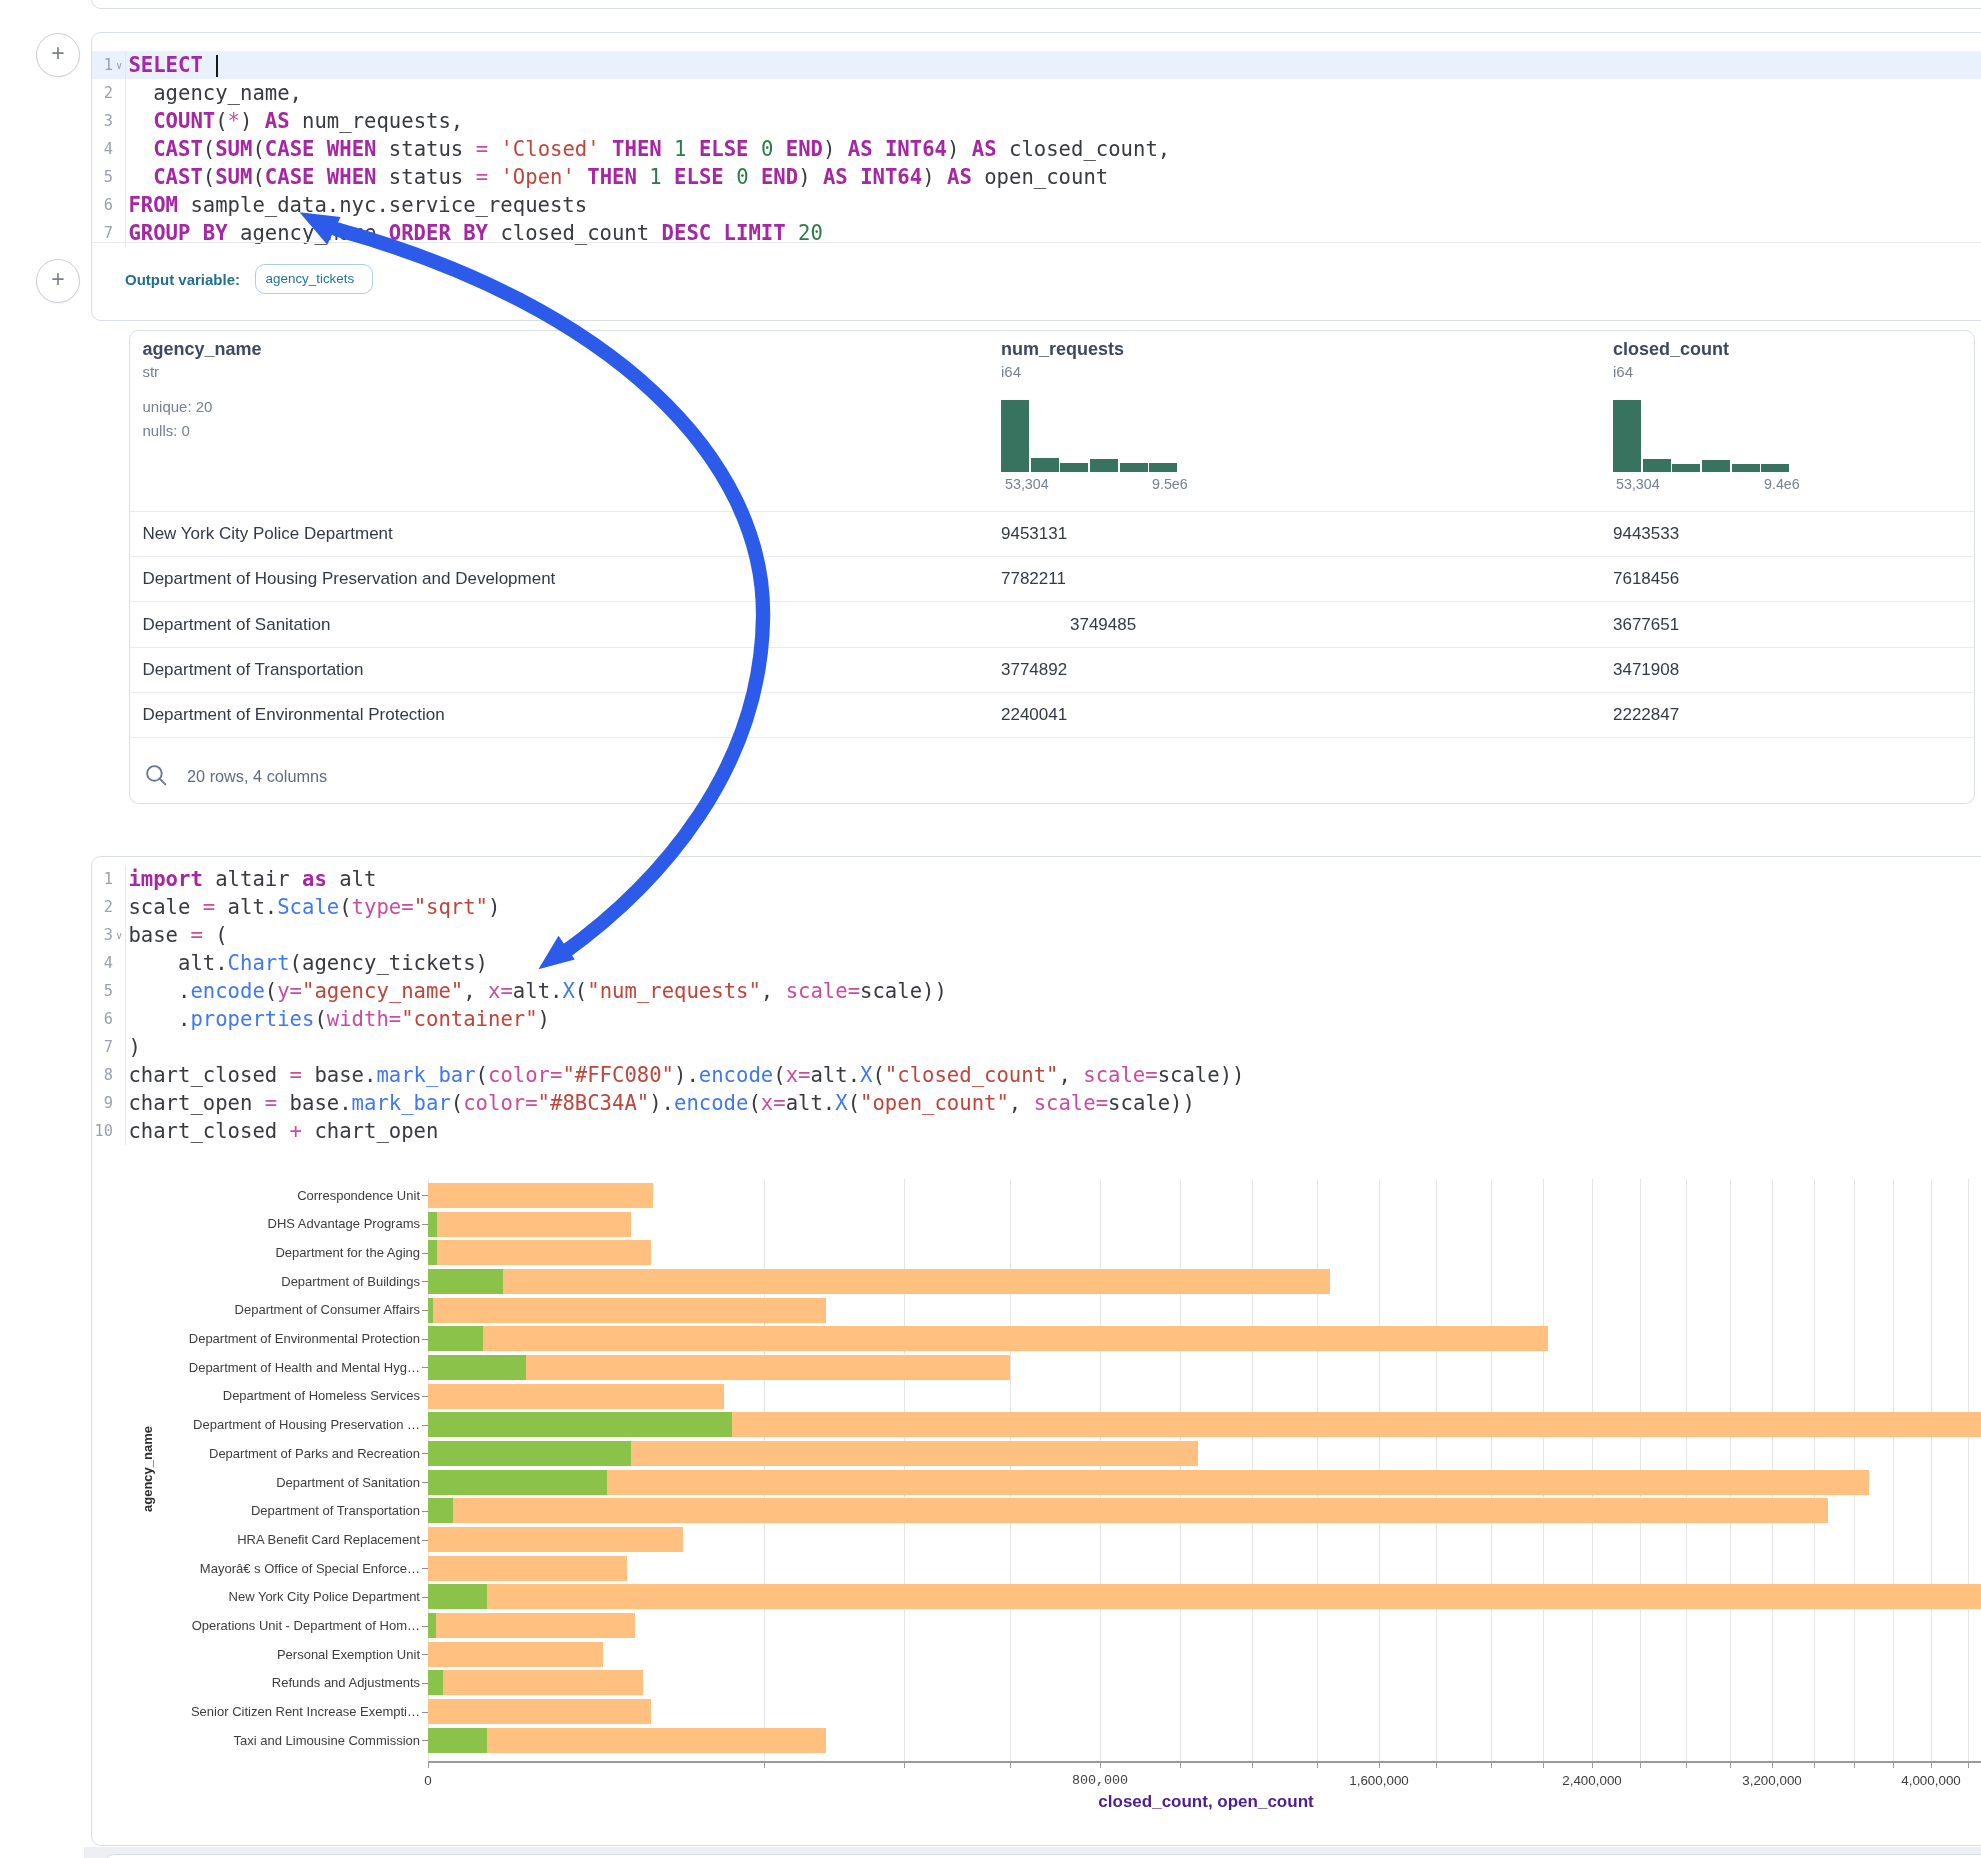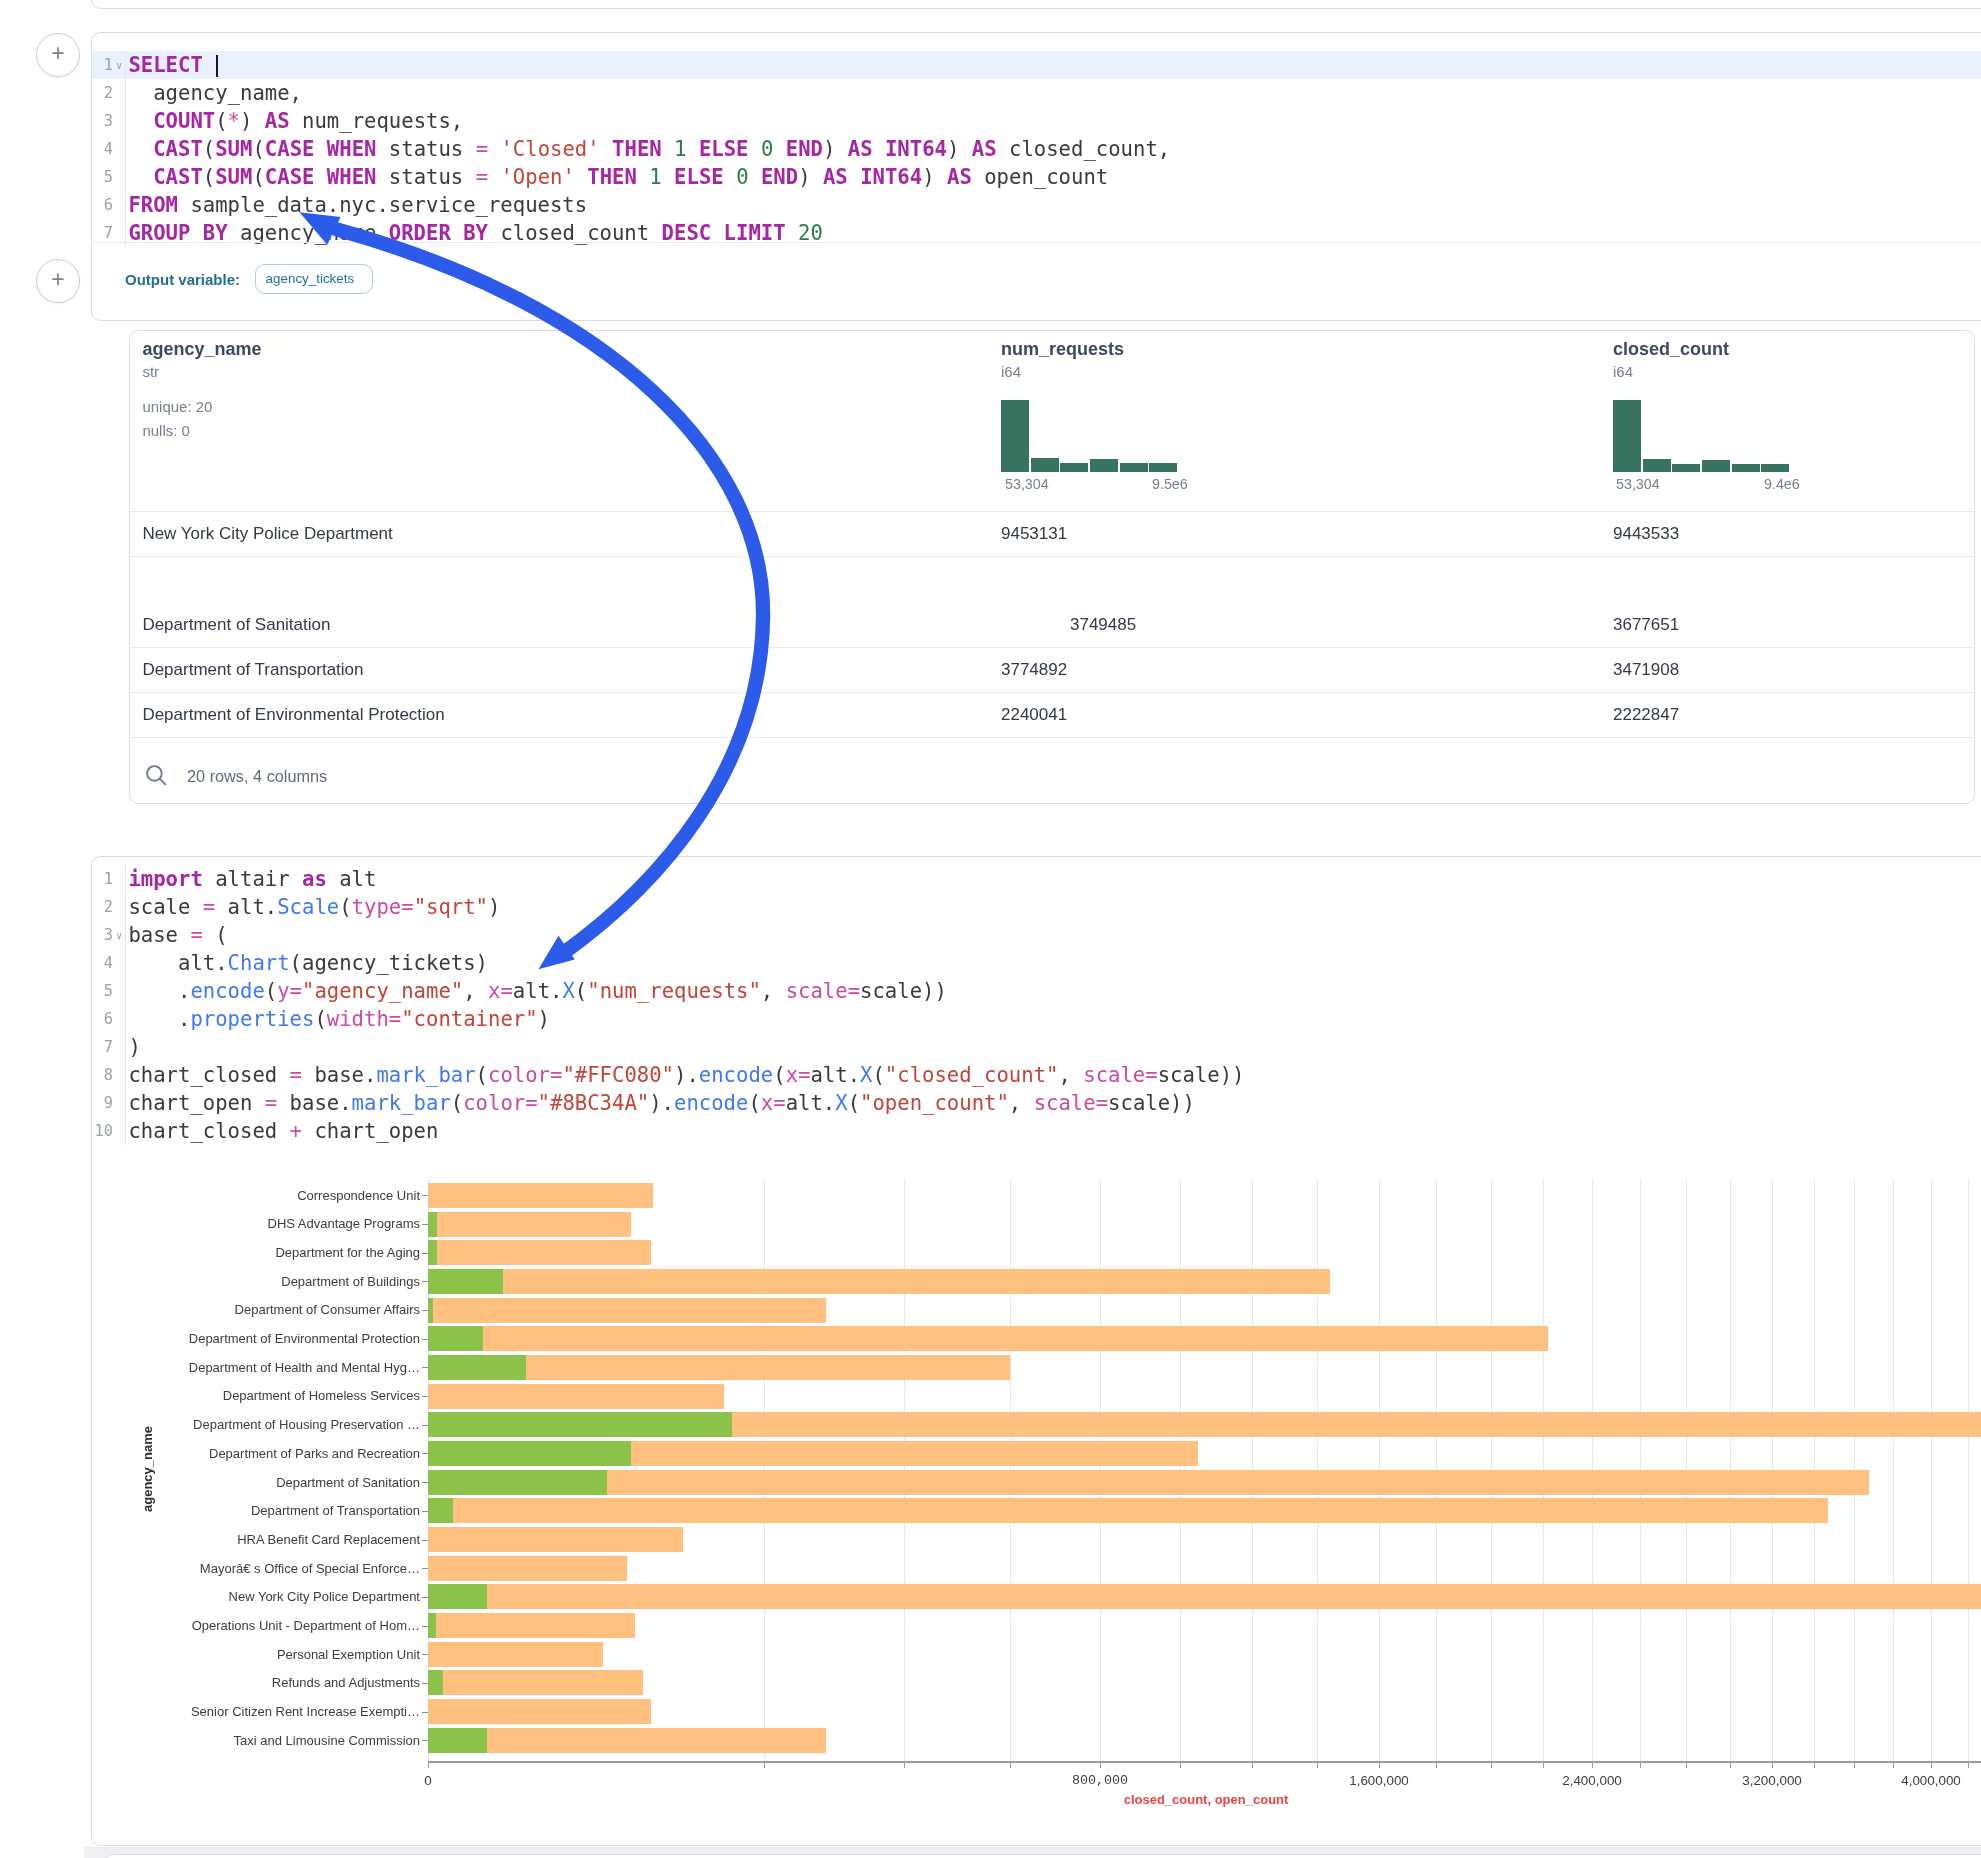--- a/index.html
+++ b/index.html
@@ -40,21 +40,21 @@
   .t-cell{position:absolute;font-size:17px;color:#333a47;white-space:nowrap;}
   .t-foot{position:absolute;font-size:16.3px;color:#5f6c80;}
   
   .cat-label{position:absolute;font-size:13px;color:#3d3d3d;text-align:right;white-space:nowrap;}
   .ytick{position:absolute;width:6.7px;height:1px;background:#8f8f8f;}
   .gridline{position:absolute;width:1px;background:#e6e6e6;}
   .bar{position:absolute;height:25px;}
   .axis-line{position:absolute;height:1.9px;background:#9a9a9a;}
   .xtick{position:absolute;width:1px;height:6.7px;background:#9a9a9a;}
   .xtick-label{position:absolute;font-size:13.4px;color:#3d3d3d;transform:translateX(-50%);white-space:nowrap;}
-  .axis-title{position:absolute;font-size:13px;font-weight:bold;color:#ef4444;transform:translateX(-50%);}
+  .axis-title{position:absolute;font-size:17px;font-weight:bold;color:#4c1d95;transform:translateX(-50%);}
   .ylabel-rot{position:absolute;font-size:13px;font-weight:bold;color:#2f2f2f;
         transform:translate(-50%,-50%) rotate(-90deg);white-space:nowrap;}
   .gray-band{position:absolute;background:#edeff3;}
   svg.overlay{position:absolute;left:0;top:0;pointer-events:none;}
 </style>
 </head>
 <body>
 
 <div id="root">
 
@@ -105,20 +105,25 @@
         <div class="hist-bar" style="left: 119px; width: 28px; height: 7.6px; bottom: 0px; position: absolute;"></div>
         <div class="hist-bar" style="left: 148px; width: 28px; height: 7.6px; bottom: 0px; position: absolute;"></div>
       </div>
       <div class="hist-label" style="left: 1486px; top: 145px;">53,304</div>
       <div class="hist-label" style="left: 1634px; top: 145px;">9.4e6</div>
       <div class="divider" style="top: 180px;"></div>
       <div class="t-row" style="top: 180px; height: 45px;">
         <div class="t-cell" style="left: 12.4px; top: 0px; line-height: 45px;">New York City Police Department</div>
         <div class="t-cell" style="left: 871px; top: 0px; line-height: 45px;">9453131</div>
         <div class="t-cell" style="left: 1483px; top: 0px; line-height: 45px;">9443533</div>
+      </div>
+      <div class="t-row" style="top: 225px; height: 45px;">
+        <div class="t-cell" style="left: 12.4px; top: 0px; line-height: 45px;">Department of Housing Preservation and Development</div>
+        <div class="t-cell" style="left: 871px; top: 0px; line-height: 45px;">7782211</div>
+        <div class="t-cell" style="left: 1483px; top: 0px; line-height: 45px;">7618456</div>
       </div>
       <div class="t-row" style="top: 271px; height: 45px;">
         <div class="t-cell" style="left: 12.4px; top: 0px; line-height: 45px;">Department of Sanitation</div>
         <div class="t-cell" style="left: 908px; top: 0px; line-height: 45px; margin-left: 32px;">3749485</div>
         <div class="t-cell" style="left: 1483px; top: 0px; line-height: 45px;">3677651</div>
       </div>
       <div class="t-row" style="top: 316px; height: 45px;">
         <div class="t-cell" style="left: 12.4px; top: 0px; line-height: 45px;">Department of Transportation</div>
         <div class="t-cell" style="left: 871px; top: 0px; line-height: 45px;">3774892</div>
         <div class="t-cell" style="left: 1483px; top: 0px; line-height: 45px;">3471908</div>

